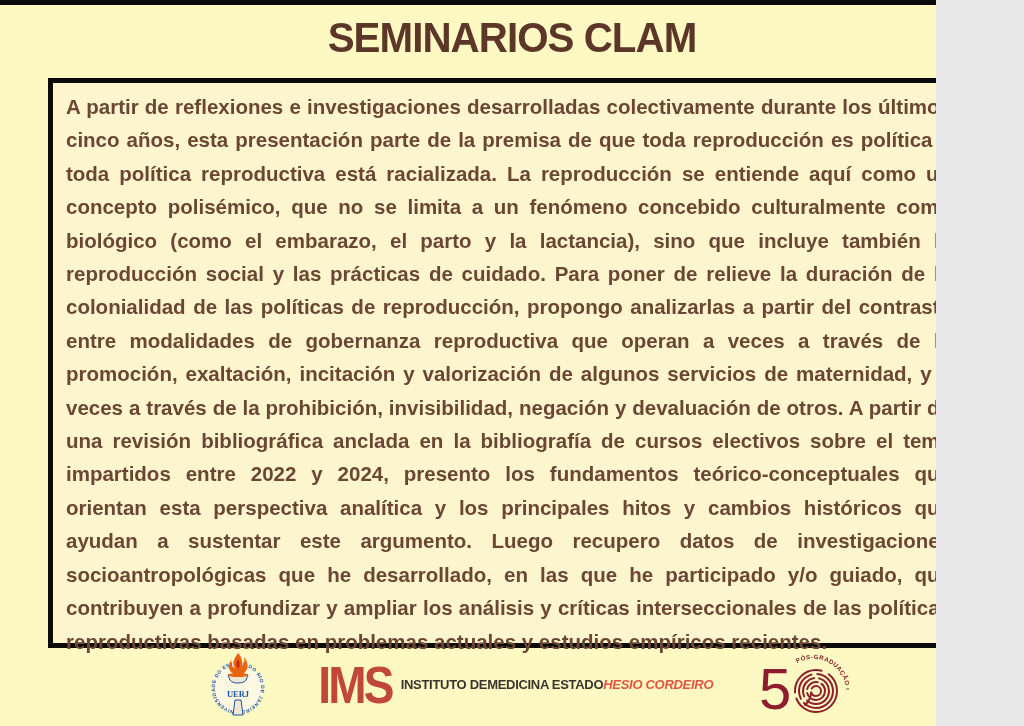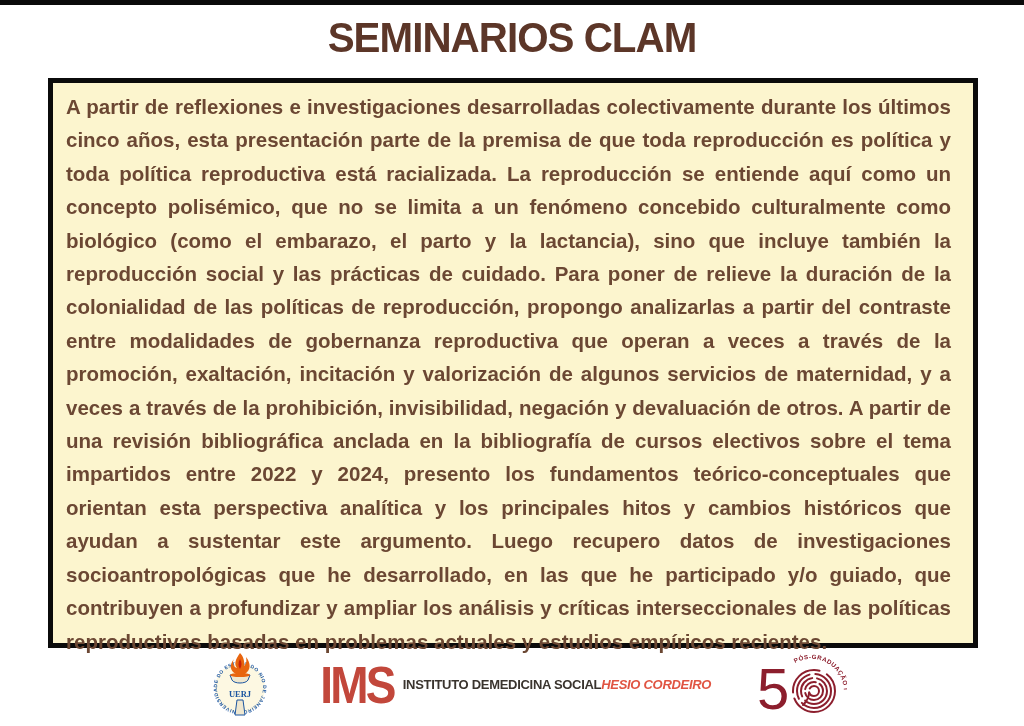--- a/index.html
+++ b/index.html
@@ -1,18 +1,18 @@
 <!DOCTYPE html>
 <html><head>
 <meta charset="utf-8">
 <style>
   html,body{margin:0;padding:0;background:#e8e8e8;}
   .page{
-    position:relative;width:1024px;height:726px;overflow:hidden;
-    background:#ffffff;
+    position:relative;width:936px;height:726px;overflow:hidden;
+    background:#fef9c3;
     font-family:"Liberation Sans",sans-serif;
   }
   .top-bar{position:absolute;top:0;left:0;width:1024px;height:5px;background:#0a0a0a;}
   .title{
     position:absolute;top:14px;left:0;width:1024px;margin:0;
     text-align:center;font-size:42px;font-weight:bold;letter-spacing:-1px;
     color:#5C3628;transform:scaleX(0.96);
   }
   .abstract-box{
     position:absolute;left:48px;top:78px;width:930px;height:570px;
@@ -75,21 +75,21 @@
         <text x="31" y="46" text-anchor="middle" font-size="8.5" font-weight="bold" class="serif" fill="#1B55A0">UERJ</text>
 
         <path d="M28,49 L34,49 L36,64 L26,64 Z" fill="#EFE7CF" stroke="#1B55A0" stroke-width="1"></path>
       </svg>
     </div>
 
     <div class="logo ims-logo">
       <span class="ims-acronym">IMS</span>
       <span class="ims-lines">
         <span class="ims-line">INSTITUTO DE</span>
-        <span class="ims-line">MEDICINA SOCIAL</span>
+        <span class="ims-line">MEDICINA ESTADO</span>
         <span class="ims-line red">HESIO CORDEIRO</span>
       </span>
     </div>
 
     <div class="logo">
       <svg width="90" height="64" viewBox="0 0 90 64">
         <defs>
           <path id="arc50" d="M 38,10 A 33,33 0 0 1 87,40"></path>
         </defs>
         <text x="0" y="56" font-size="58" fill="#8C1E2D">5</text>

